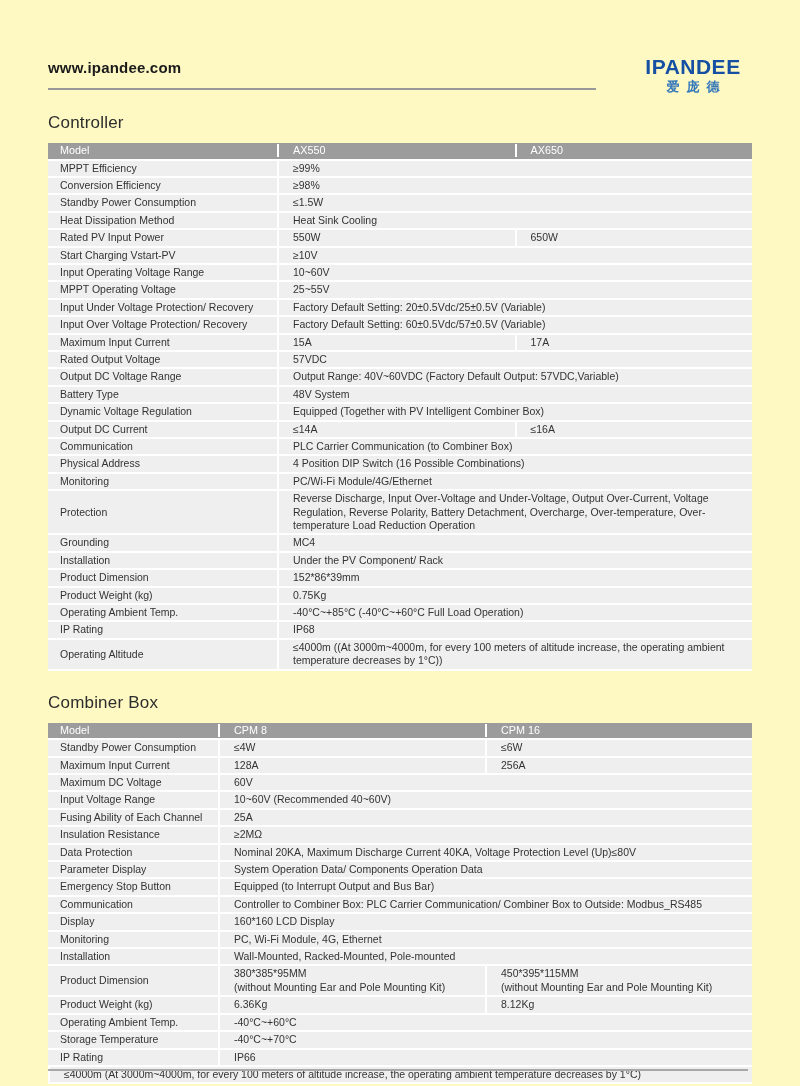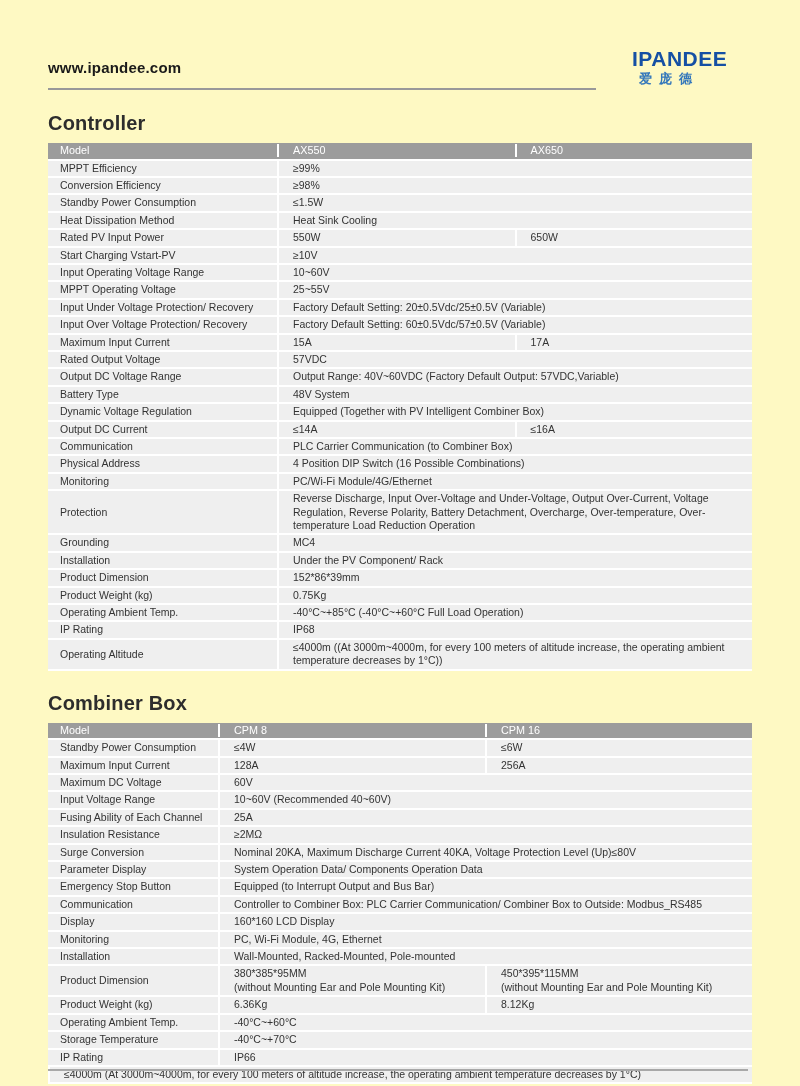--- a/index.html
+++ b/index.html
@@ -14,34 +14,34 @@
   
   .hdr{position:relative;height:100px;}
   .site-url{
     position:absolute;left:48px;top:59px;
     font-size:15px;font-weight:700;color:#1a1a1a;letter-spacing:.2px;
   }
   .hdr-rule{
     position:absolute;left:48px;top:88px;width:548px;height:2px;background:#999;
   }
   .logo{
-    position:absolute;left:632px;top:48px;width:122px;text-align:left;line-height:1;
+    position:absolute;left:632px;top:56px;width:122px;text-align:center;line-height:1;
   }
   .logo-main{
     font-size:21px;font-weight:700;letter-spacing:.5px;color:#1550a4;
     font-style:normal;display:block;
   }
   .logo-sub{
     display:block;margin-top:3px;
     font-size:13px;font-weight:700;color:#3377bb;letter-spacing:7px;text-indent:7px;
   }
   
   .section-title{
     margin:12px 48px 9px 48px;
-    font-size:20px;font-weight:700;color:#2d2d2d;letter-spacing:.2px;line-height:22px;
+    font-size:17px;font-weight:400;color:#2d2d2d;letter-spacing:.2px;line-height:22px;
   }
   .section-title.second{margin-top:21px;}
   .spec-table{
     margin:0 48px;width:704px;
     font-size:10.5px;line-height:13.4px;color:#333;
     --labw:229px;
   }
   .t-head{
     display:flex;align-items:center;
     background:#9c9c9c;color:#fff;
@@ -230,21 +230,21 @@
       </div>
       <div class="t-row">
         <div class="lab">Fusing Ability of Each Channel</div>
         <div class="val">25A</div>
       </div>
       <div class="t-row">
         <div class="lab">Insulation Resistance</div>
         <div class="val">≥2MΩ</div>
       </div>
       <div class="t-row">
-        <div class="lab">Surge Conversion</div>
+        <div class="lab">Data Protection</div>
         <div class="val">Nominal 20KA, Maximum Discharge Current 40KA, Voltage Protection Level (Up)≤80V</div>
       </div>
       <div class="t-row">
         <div class="lab">Parameter Display</div>
         <div class="val">System Operation Data/ Components Operation Data</div>
       </div>
       <div class="t-row">
         <div class="lab">Emergency Stop Button</div>
         <div class="val">Equipped (to Interrupt Output and Bus Bar)</div>
       </div>

